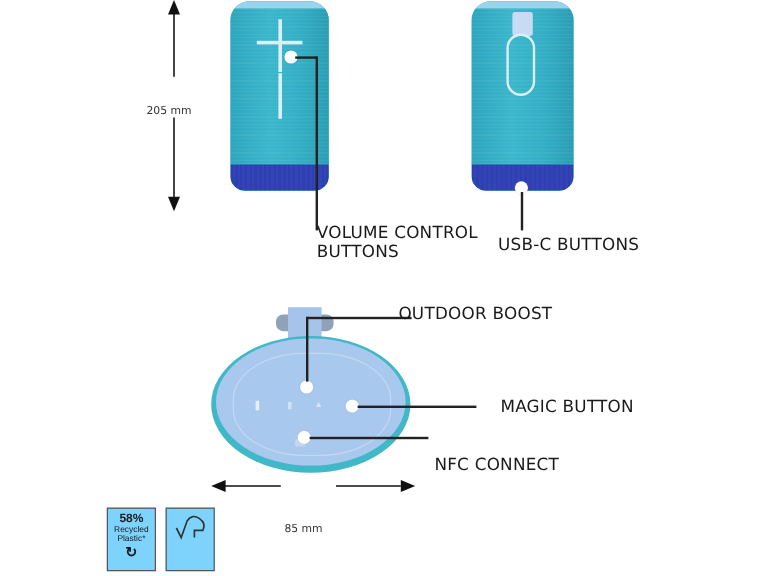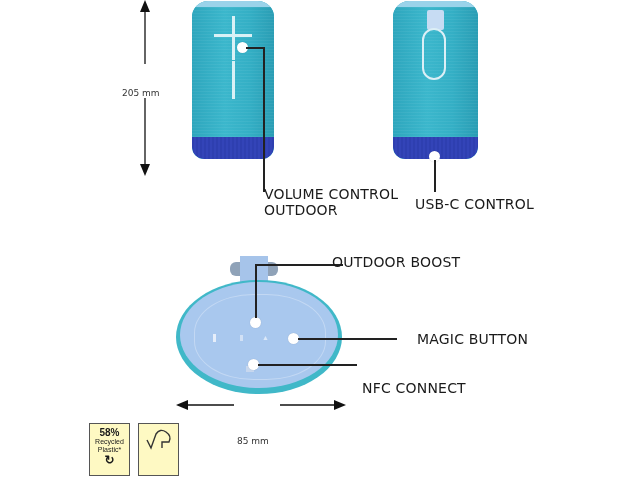--- a/index.html
+++ b/index.html
@@ -7,21 +7,21 @@
   .abs { position:absolute; }
   .label { position:absolute; font-family:"DejaVu Sans", sans-serif; font-size:14px; line-height:16px; letter-spacing:0.2px; color:#1a1a1a; white-space:nowrap; }
   .dim { position:absolute; font-family:"DejaVu Sans", sans-serif; font-size:9px; color:#333; white-space:nowrap; }
   .line-v { position:absolute; width:1.5px; background:#222; }
   .line-h { position:absolute; height:1.5px; background:#222; }
   .dot { position:absolute; width:11px; height:11px; border-radius:50%; background:#ffffff; box-shadow:0 0 1px rgba(0,0,0,0.2); }
   .speaker { position:absolute; border-radius:16px 16px 12px 12px; overflow:hidden; background:#33aec4; }
   .speaker .cap { position:absolute; left:0; right:0; top:0; height:6px; background:#9ad3ea; }
   .speaker .band { position:absolute; left:0; right:0; bottom:0; height:22px; background:repeating-linear-gradient(90deg,#2e3fb0 0 2px,#3344b8 2px 4px); border-radius:0 0 12px 12px; }
   .speaker .fabric { position:absolute; inset:6px 0 22px 0; background:repeating-linear-gradient(0deg,rgba(255,255,255,0.05) 0 1px, transparent 1px 3px),linear-gradient(90deg,#2ea6bd,#3bb7cc 40%,#34afc5 70%,#2a9db4); }
-  .badge { position:absolute; border:1px solid #555; background:#fef9c3; text-align:center; }
+  .badge { position:absolute; border:1px solid #555; background:#7dd3fc; text-align:center; }
 </style>
 </head>
 <body>
 
 <div>
   <svg class="abs" style="left:138px;top:0;" width="14" height="176">
     <polygon points="7,0 2,12 12,12" fill="#111"></polygon>
     <line x1="7" y1="10" x2="7" y2="64" stroke="#111" stroke-width="1.3"></line>
     <line x1="7" y1="98" x2="7" y2="166" stroke="#111" stroke-width="1.3"></line>
     <polygon points="7,176 2,164 12,164" fill="#111"></polygon>
@@ -37,34 +37,34 @@
   <div class="abs" style="left:40px;top:15px;width:3px;height:44px;background:#d9f1f6;"></div>
   <div class="abs" style="left:22px;top:33px;width:38px;height:3px;background:#d9f1f6;"></div>
 
   <div class="abs" style="left:40px;top:60px;width:3px;height:38px;background:#d9f1f6;"></div>
 </div>
 <div class="dot" style="left:237px;top:42px;"></div>
 <div class="line-h" style="left:246px;top:47px;width:18px;"></div>
 <div class="line-v" style="left:263px;top:47px;height:145px;"></div>
 <div class="label" style="left:228px;top:186px;margin-left:36px;">
   <div>VOLUME CONTROL</div>
-  <div>OUTDOOR</div>
+  <div>BUTTONS</div>
 </div>
 
 <div class="speaker" style="left:393px;top:1px;width:85px;height:158px;">
   <div class="fabric"></div>
   <div class="cap"></div>
   <div class="band"></div>
   <div class="abs" style="left:34px;top:9px;width:17px;height:20px;background:#c7dcf3;border-radius:2px;"></div>
   <div class="abs" style="left:29px;top:27px;width:20px;height:48px;border:2px solid #dceff6;border-radius:12px;"></div>
 </div>
 <div class="dot" style="left:429px;top:151px;"></div>
 <div class="line-v" style="left:434px;top:160px;height:32px;"></div>
 <div class="label" style="left:415px;top:196px;">
-  <div>USB-C CONTROL</div>
+  <div>USB-C BUTTONS</div>
 </div>
 
 <div>
   <div class="abs" style="left:230px;top:262px;width:48px;height:14px;background:#8fa2b8;border-radius:6px;"></div>
   <div class="abs" style="left:240px;top:256px;width:28px;height:44px;background:#a6c4ea;"></div>
   <div class="abs" style="left:176px;top:280px;width:166px;height:114px;border-radius:50%;background:#40b8c8;"></div>
   <div class="abs" style="left:180px;top:282px;width:158px;height:106px;border-radius:50%;background:#a9c8ee;"></div>
   <div class="abs" style="left:194px;top:294px;width:130px;height:84px;border-radius:45%;border:1px solid #c3d8f3;"></div>
   <div class="abs" style="left:213px;top:334px;width:3px;height:8px;background:#e6eefa;"></div>
   <div class="abs" style="left:240px;top:335px;width:3px;height:6px;background:#d2e1f5;"></div>

